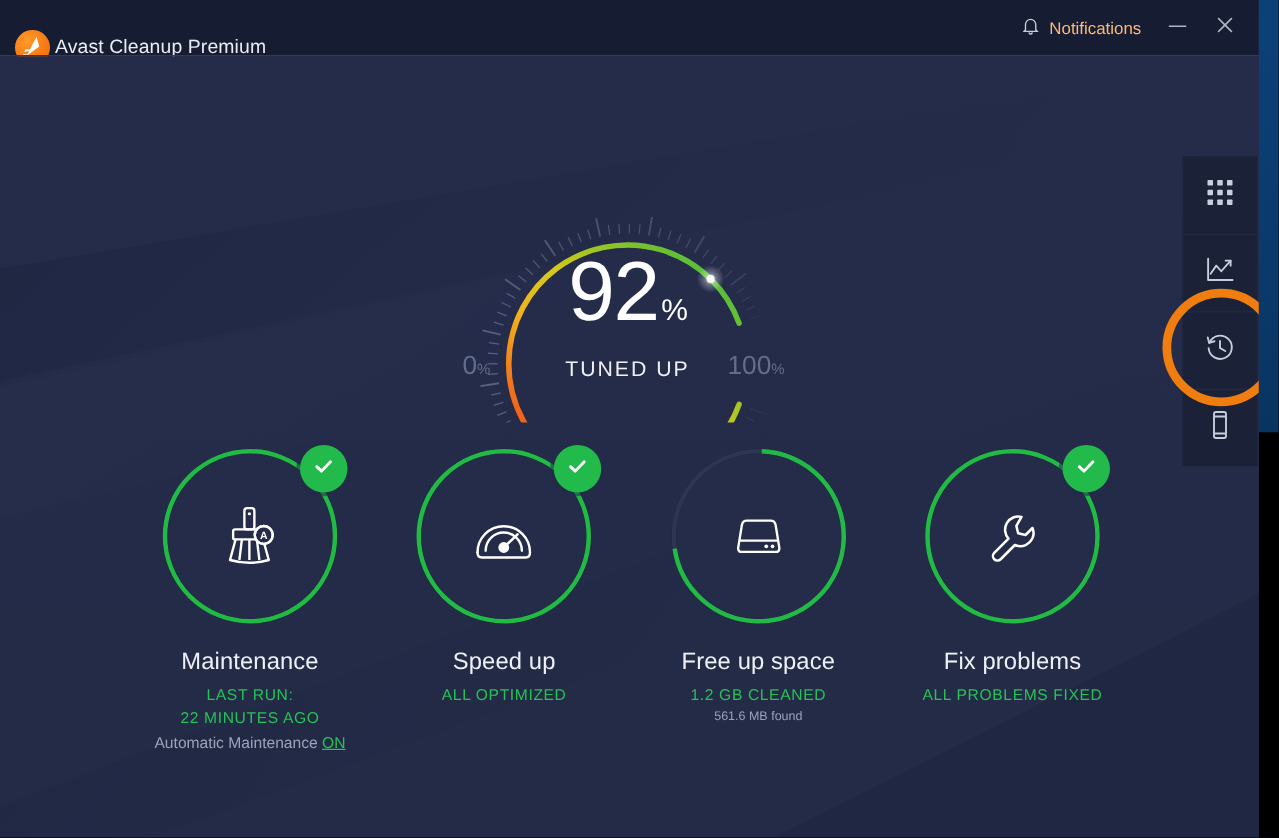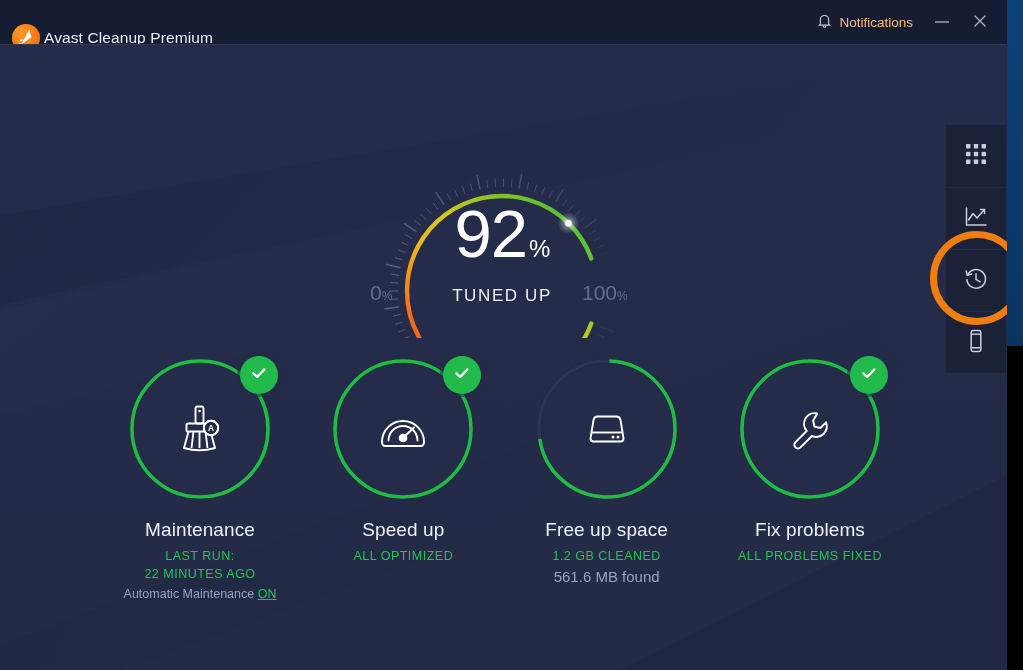--- a/index.html
+++ b/index.html
@@ -230,21 +230,21 @@
     font-size: 12.5px;
     text-align: center;
   }
   .card-note .on {
     color: #27c255;
     text-decoration: underline;
   }
   .card-sub {
     margin-top: 3px;
     color: #9aa3b8;
-    font-size: 15px;
+    font-size: 10px;
     text-align: left;
   }
 
   
   .rail {
     position: absolute;
     left: 946px;
     top: 125px;
     width: 60px;
     height: 248px;

